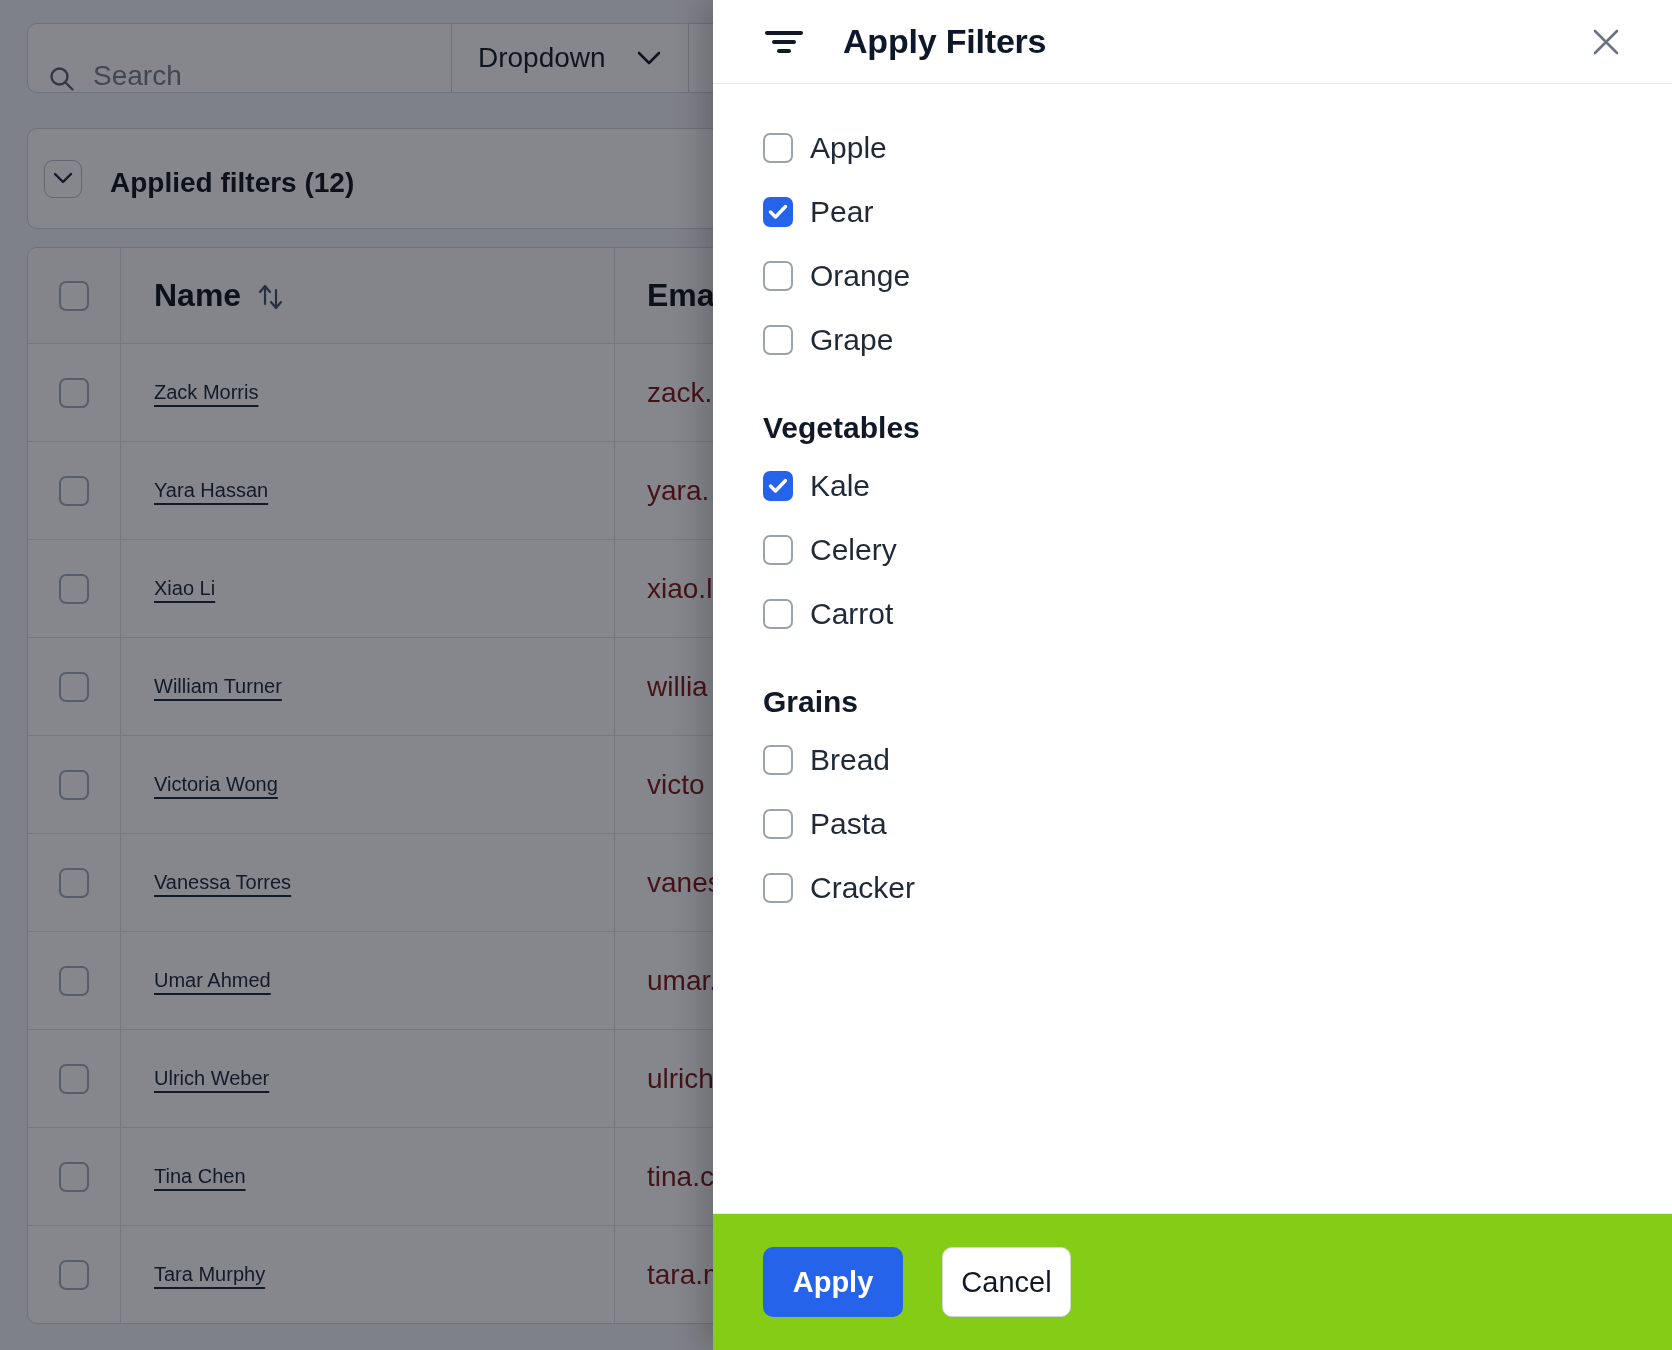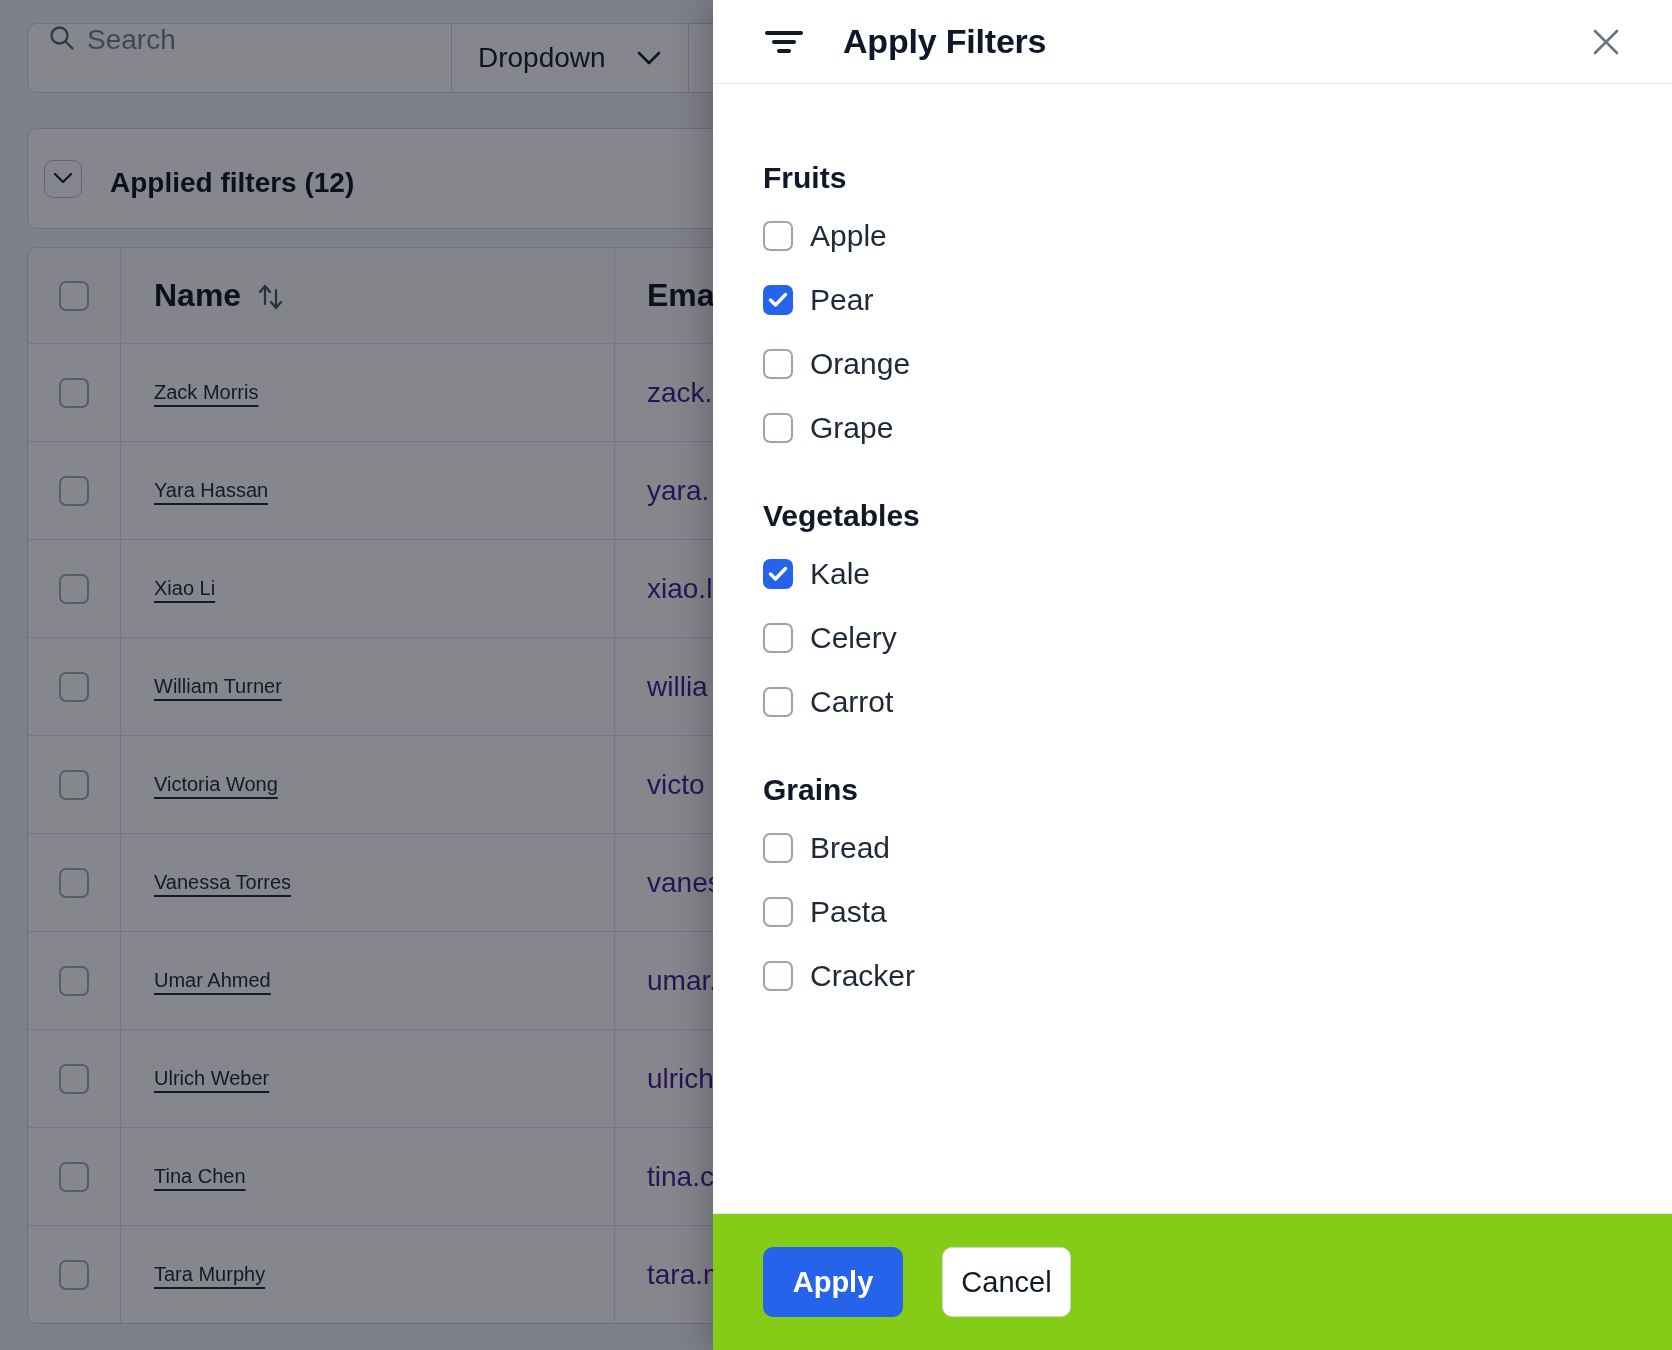--- a/index.html
+++ b/index.html
@@ -10,21 +10,21 @@
     -webkit-font-smoothing:antialiased;
   }
   
   .content{position:absolute;inset:0;z-index:1;}
 
   .toolbar{
     position:absolute;left:27px;top:23px;right:-2px;height:70px;
     background:#ffffff;border:1.5px solid #cfd4da;border-radius:10px;
     display:flex;align-items:stretch;box-sizing:border-box;
   }
-  .seg-search{width:423px;display:flex;align-items:flex-start;padding-left:20px;gap:12px;box-sizing:border-box;}
+  .seg-search{width:423px;display:flex;align-items:flex-end;padding-left:20px;gap:18px;box-sizing:border-box;}
   .seg-search .ph{font-size:28px;color:#7b8289;}
   .seg-dropdown{width:237px;border-left:1.5px solid #cfd4da;display:flex;align-items:center;justify-content:space-between;padding:0 26px;box-sizing:border-box;}
   .seg-dropdown .dd-label{font-size:28px;color:#1a1f27;}
   .seg-extra{flex:1;border-left:1.5px solid #cfd4da;}
 
   .filters-bar{
     position:absolute;left:27px;top:128px;right:-2px;height:101px;
     background:#ffffff;border:1.5px solid #cfd4da;border-radius:10px;
     display:flex;align-items:center;padding-left:16px;gap:28px;box-sizing:border-box;
   }
@@ -40,21 +40,21 @@
     box-sizing:border-box;overflow:hidden;
   }
   .t-row{display:grid;grid-template-columns:92px 494px 1fr;height:97px;border-top:1.5px solid #dfe2e7;}
   .t-row.t-head{height:95px;border-top:none;background:#fbfbfc;}
   .cell{display:flex;align-items:center;box-sizing:border-box;}
   .cell-cb{justify-content:center;}
   .cell-name{border-left:1.5px solid #dfe2e7;padding-left:33px;gap:14px;}
   .cell-email{border-left:1.5px solid #dfe2e7;padding-left:32px;overflow:hidden;white-space:nowrap;}
   .th-text{font-size:32px;font-weight:700;color:#15181d;}
   .name-link{font-size:20px;color:#1f2937;text-decoration:underline;text-underline-offset:6px;text-decoration-thickness:1.5px;cursor:pointer;}
-  .email-text{font-size:28px;color:#4c1d95;text-align:right;}
+  .email-text{font-size:28px;color:#7f1d1d;text-align:right;}
   .row-cb{width:30px;height:30px;border:2px solid #a6adb6;border-radius:7px;background:#fff;box-sizing:border-box;cursor:pointer;}
 
   
   .scrim{position:absolute;inset:0;background:rgba(6,11,22,0.49);z-index:5;}
 
   
   .panel{
     position:absolute;left:713px;top:0;right:0;bottom:0;background:#ffffff;z-index:10;
     box-shadow:-10px 0 30px rgba(0,0,0,0.20);
   }
@@ -268,21 +268,20 @@
       <button class="close-btn">
         <svg width="30" height="30" viewBox="0 0 30 30">
           <line x1="4" y1="4" x2="26" y2="26" stroke="#6b7280" stroke-width="2.6" stroke-linecap="round"></line>
           <line x1="26" y1="4" x2="4" y2="26" stroke="#6b7280" stroke-width="2.6" stroke-linecap="round"></line>
         </svg>
       </button>
     </div>
 
     <div class="panel-body">
 
-      <div class="section-heading first">Fruits</div>
       <div class="check-row">
         <span class="cb">
             <svg width="20" height="16" viewBox="0 0 20 16">
               <polyline points="2.5,8 7.5,13 17.5,2.5" fill="none" stroke="#ffffff" stroke-width="3.4" stroke-linecap="round" stroke-linejoin="round"></polyline>
             </svg>
           </span>
         <span class="check-label">Apple</span>
       </div>
       <div class="check-row">
         <span class="cb checked">

